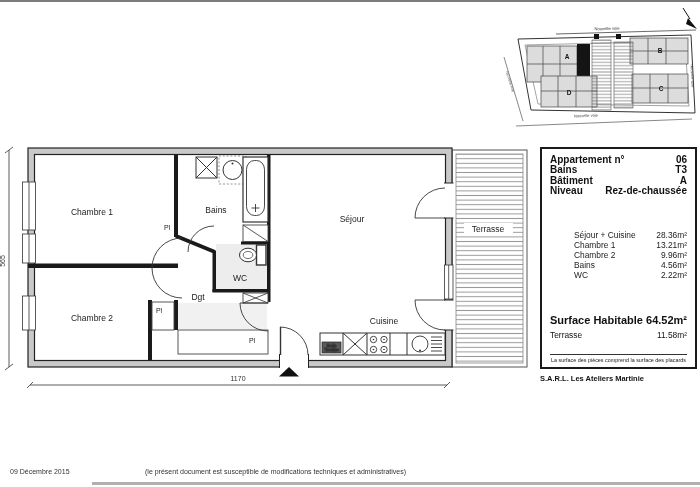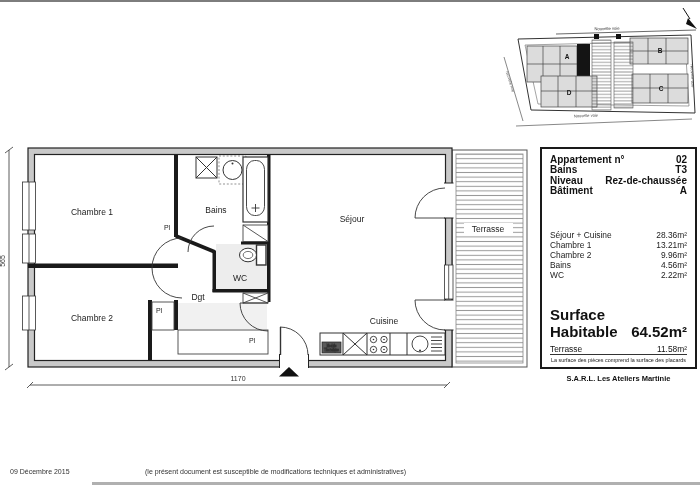--- a/index.html
+++ b/index.html
@@ -4,27 +4,27 @@
 <style>
   html,body{margin:0;padding:0;background:#fff;}
   .page{position:relative;width:700px;height:487px;background:#fff;overflow:hidden;
         font-family:"Liberation Sans",sans-serif;color:#111;}
   svg text{font-family:"Liberation Sans",sans-serif;}
   .info-panel{position:absolute;left:540px;top:147px;width:157px;height:222px;
     border:2px solid #1a1a1a;box-sizing:border-box;padding:6px 8px 4px 8px;
     display:flex;flex-direction:column;background:#fff;}
   .ip-row{display:flex;justify-content:space-between;align-items:baseline;}
   .ip-hdr{font-weight:bold;font-size:10px;line-height:10.4px;}
-  .ip-area{font-size:8.4px;line-height:10px;color:#222;}
+  .ip-area{font-size:8.4px;line-height:10px;color:#222;margin-left:24px;}
   .ip-gap1{height:33px;}
-  .ip-total{font-weight:bold;font-size:15px;margin-top:26px;align-items:flex-end;}
+  .ip-total{font-weight:bold;font-size:11px;margin-top:34px;}
   .ip-terr{font-size:8.4px;margin-top:4px;}
   .ip-foot{margin-top:auto;border-top:1px solid #333;padding-top:2px;
     font-size:5.4px;text-align:center;white-space:nowrap;color:#222;}
-  .company{position:absolute;left:540px;top:374px;width:157px;text-align:center;
+  .company{position:absolute;left:540px;top:374px;width:157px;
     font-weight:bold;font-size:7.5px;color:#111;}
   .date-note{position:absolute;left:10px;top:468px;font-size:7px;color:#333;}
   .disclaimer{position:absolute;left:145px;top:468px;font-size:7px;color:#333;white-space:nowrap;}
   .edge-top{position:absolute;left:0;top:0;width:700px;height:2px;background:#7d7d7d;}
   .edge-bottom{position:absolute;left:92px;top:482px;width:608px;height:3px;background:#b0b0b0;}
 </style>
 </head>
 <body>
 
 <div class="page">
@@ -265,33 +265,33 @@
         <rect x="614" y="42" width="19" height="66" fill="url(#rungs)" stroke="#555" stroke-width="0.6"></rect>
         <rect x="594" y="34" width="5" height="5" fill="#111"></rect>
         <rect x="616" y="34" width="5" height="5" fill="#111"></rect>
       </g>
     </g>
   </svg>
 
   <div class="info-panel">
     <div class="ip-row ip-hdr">
       <span>Appartement n°</span>
-      <span>02</span>
+      <span>06</span>
     </div>
     <div class="ip-row ip-hdr">
       <span>Bains</span>
       <span>T3</span>
     </div>
     <div class="ip-row ip-hdr">
+      <span>Bâtiment</span>
+      <span>A</span>
+    </div>
+    <div class="ip-row ip-hdr">
       <span>Niveau</span>
       <span>Rez-de-chaussée</span>
-    </div>
-    <div class="ip-row ip-hdr">
-      <span>Bâtiment</span>
-      <span>A</span>
     </div>
 
     <div class="ip-gap1"></div>
 
     <div class="ip-row ip-area">
       <span>Séjour + Cuisine</span>
       <span>28.36m²</span>
     </div>
     <div class="ip-row ip-area">
       <span>Chambre 1</span>

